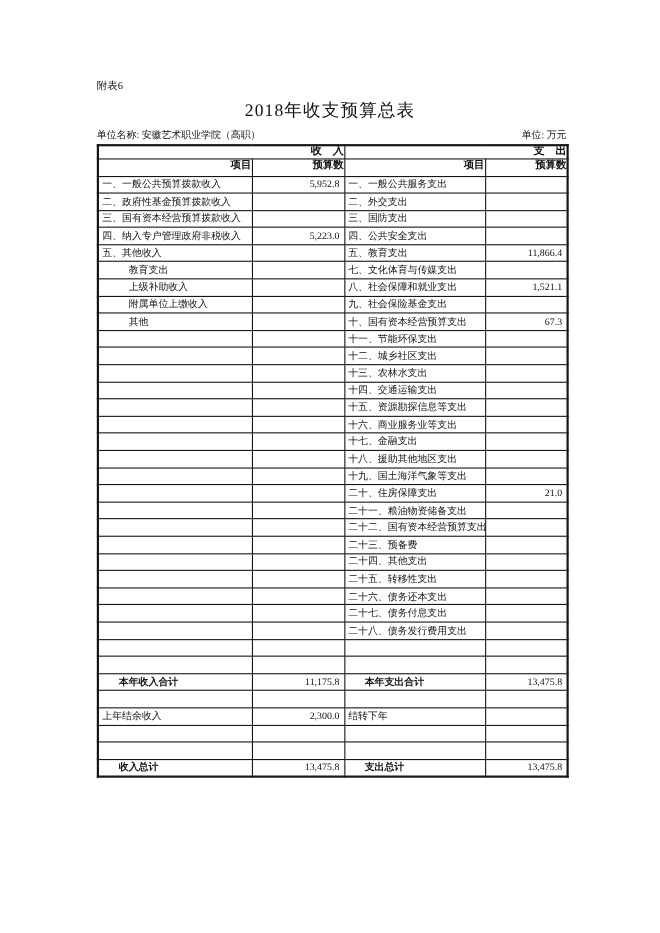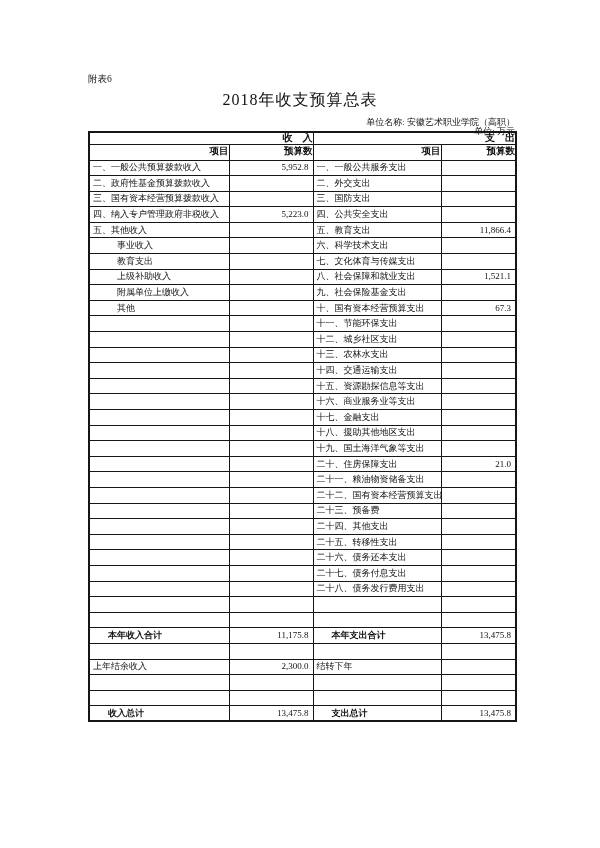--- a/index.html
+++ b/index.html
@@ -20,21 +20,21 @@
     font-size: 9.5px; line-height: 1;
   }
   .title {
     position: absolute; top: 90px; left: 0; width: 100%;
     text-align: center;
     font-size: 16px; font-weight: normal; letter-spacing: 1px;
   }
   .meta {
     position: absolute; top: 118px; left: 88px; width: 427px;
     display: flex; justify-content: space-between; align-items: flex-end;
-    font-size: 9px; line-height: 1; flex-direction: column;
+    font-size: 9px; line-height: 1;
   }
   table.budget {
     position: absolute; top: 131px; left: 88px;
     width: 427px;
     border-collapse: collapse; table-layout: fixed;
     border: 2px solid #161616;
   }
   table.budget th, table.budget td {
     border: 1px solid #161616;
     font-size: 9px; line-height: 1;
@@ -112,26 +112,20 @@
           <td class="item">四、公共安全支出</td>
           <td class="val"></td>
         </tr>
         <tr>
           <td class="item">五、其他收入</td>
           <td class="val"></td>
           <td class="item">五、教育支出</td>
           <td class="val">11,866.4</td>
         </tr>
         <tr>
-          <td class="item indent">事业收入</td>
-          <td class="val"></td>
-          <td class="item">六、科学技术支出</td>
-          <td class="val"></td>
-        </tr>
-        <tr>
           <td class="item indent">教育支出</td>
           <td class="val"></td>
           <td class="item">七、文化体育与传媒支出</td>
           <td class="val"></td>
         </tr>
         <tr>
           <td class="item indent">上级补助收入</td>
           <td class="val"></td>
           <td class="item">八、社会保障和就业支出</td>
           <td class="val">1,521.1</td>

